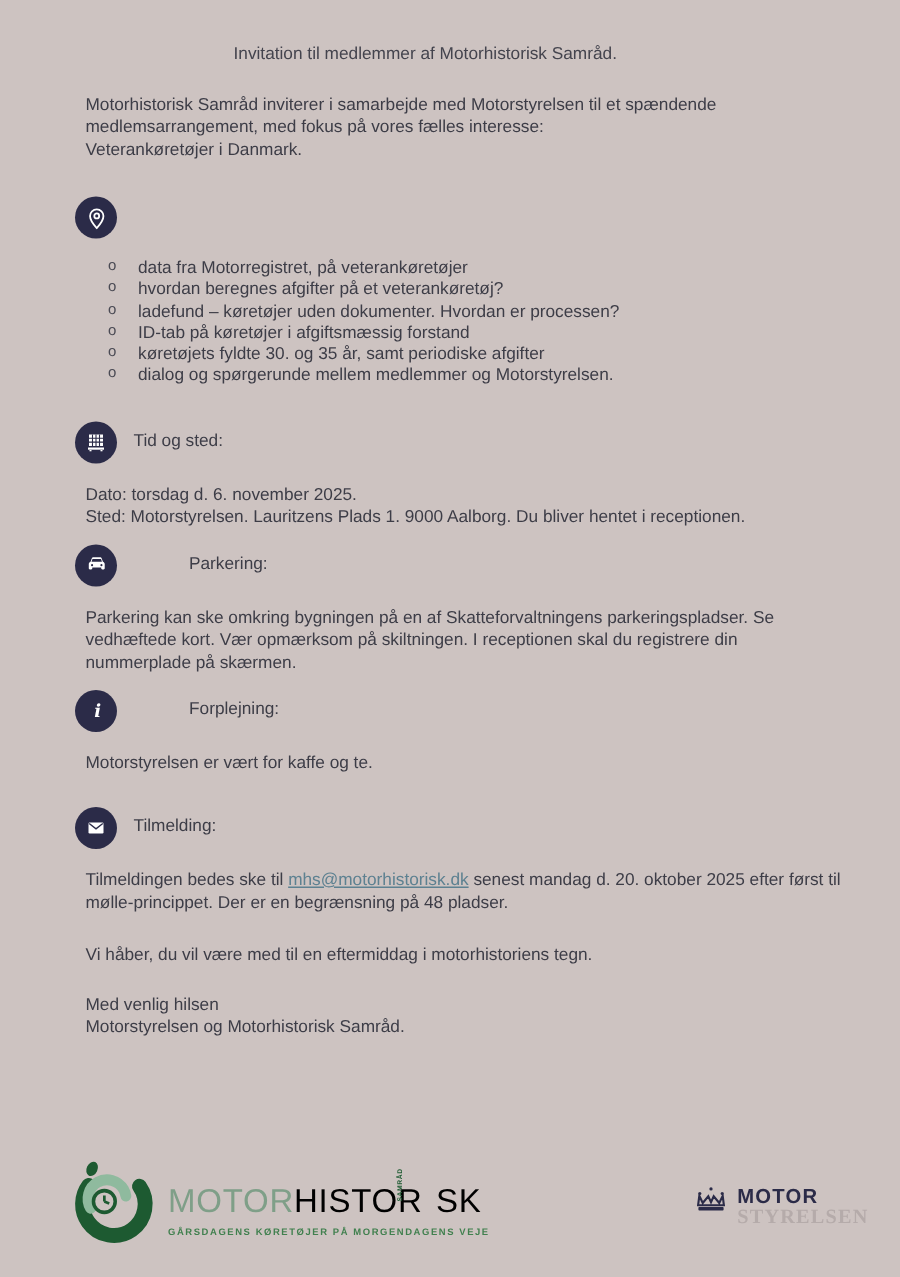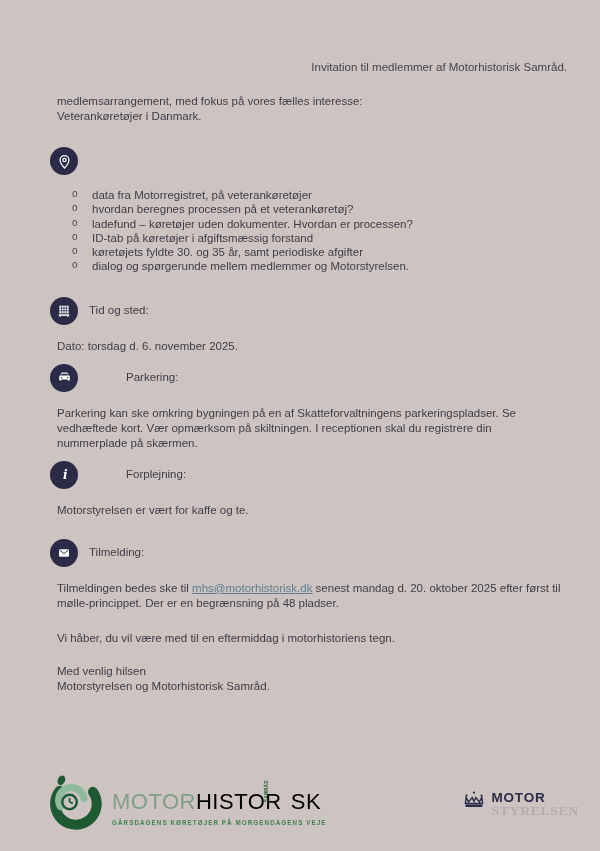--- a/index.html
+++ b/index.html
@@ -9,25 +9,24 @@
     width:600px; height:851px;
     margin:0 auto;
     background:#cdc3c1;
     font-family:"Liberation Sans", sans-serif;
     color:#3d3d47;
     font-size:11.5px;
     line-height:15px;
     overflow:hidden;
   }
   .doc-title {
-    padding-top:16px;
-    text-align:right;
+    padding-top:29px;
+    text-align:center;
     padding-right:33px;
     color:#44444e;
-    margin-top:44px;
   }
   .greeting { margin:41px 35px 0 57px; }
   .intro { margin:19px 35px 0 57px; }
   .section-head {
     display:flex; align-items:center; gap:11px;
     margin-left:50px;
   }
   .icon-circle {
     flex:0 0 auto;
     width:28px; height:28px; border-radius:50%;
@@ -105,55 +104,57 @@
 </style>
 </head>
 <body>
 
 <div class="page">
 
   <div class="doc-title">Invitation til medlemmer af Motorhistorisk Samråd.</div>
 
 
   <div class="intro">
+    <div>Motorhistorisk Samråd inviterer i samarbejde med Motorstyrelsen til et spændende</div>
     <div>medlemsarrangement, med fokus på vores fælles interesse:</div>
     <div>Veterankøretøjer i Danmark.</div>
   </div>
 
   <div class="section-head mt24">
     <span class="icon-circle">
       <svg width="17" height="17" viewBox="0 0 24 24">
         <path d="M12 3.6c-3.5 0-6.3 2.8-6.3 6.3 0 4.6 6.3 11.3 6.3 11.3s6.3-6.7 6.3-11.3c0-3.5-2.8-6.3-6.3-6.3z" fill="none" stroke="#ffffff" stroke-width="1.7"></path>
         <circle cx="12" cy="9.8" r="2.3" fill="none" stroke="#ffffff" stroke-width="1.7"></circle>
       </svg>
     </span>
   </div>
   <ul class="bullets">
     <li>data fra Motorregistret, på veterankøretøjer</li>
-    <li>hvordan beregnes processen på et veterankøretøj?</li>
+    <li>hvordan beregnes afgifter på et veterankøretøj?</li>
     <li>ladefund – køretøjer uden dokumenter. Hvordan er processen?</li>
     <li>ID-tab på køretøjer i afgiftsmæssig forstand</li>
     <li>køretøjets fyldte 30. og 35 år, samt periodiske afgifter</li>
     <li>dialog og spørgerunde mellem medlemmer og Motorstyrelsen.</li>
   </ul>
 
   <div class="section-head mt24">
     <span class="icon-circle">
       <svg width="16" height="16" viewBox="0 0 24 24">
         <rect x="5" y="4" width="14" height="11.5" fill="#ffffff"></rect>
         <path d="M8.5 4v11.5 M12 4v11.5 M15.5 4v11.5 M5 7.8h14 M5 11.6h14" stroke="#2b2b48" stroke-width="1.1" fill="none"></path>
         <rect x="4" y="17" width="16" height="2.2" fill="#ffffff"></rect>
         <rect x="5.5" y="19.5" width="2" height="1.3" fill="#ffffff"></rect>
         <rect x="16.5" y="19.5" width="2" height="1.3" fill="#ffffff"></rect>
       </svg>
     </span>
     <span>Tid og sted:</span>
   </div>
   <div class="para">
     <div>Dato: torsdag d. 6. november 2025.</div>
+    <div>Sted: Motorstyrelsen. Lauritzens Plads 1. 9000 Aalborg. Du bliver hentet i receptionen.</div>
   </div>
 
   <div class="section-head mt28">
     <span class="icon-circle">
       <svg width="17" height="17" viewBox="0 0 24 24">
         <path d="M6.2 9.2l1.1-3c.25-.7.9-1.2 1.65-1.2h6.1c.75 0 1.4.5 1.65 1.2l1.1 3c1 .3 1.7 1.2 1.7 2.3v3.9c0 .55-.45 1-1 1h-1.3c-.55 0-1-.45-1-1v-.7H7.8v.7c0 .55-.45 1-1 1H5.5c-.55 0-1-.45-1-1v-3.9c0-1.1.7-2 1.7-2.3z" fill="#ffffff"></path>
         <path d="M8 6.6h8l.9 2.6H7.1z" fill="#2b2b48"></path>
         <circle cx="7.6" cy="12.4" r="1" fill="#2b2b48"></circle>
         <circle cx="16.4" cy="12.4" r="1" fill="#2b2b48"></circle>
       </svg>

